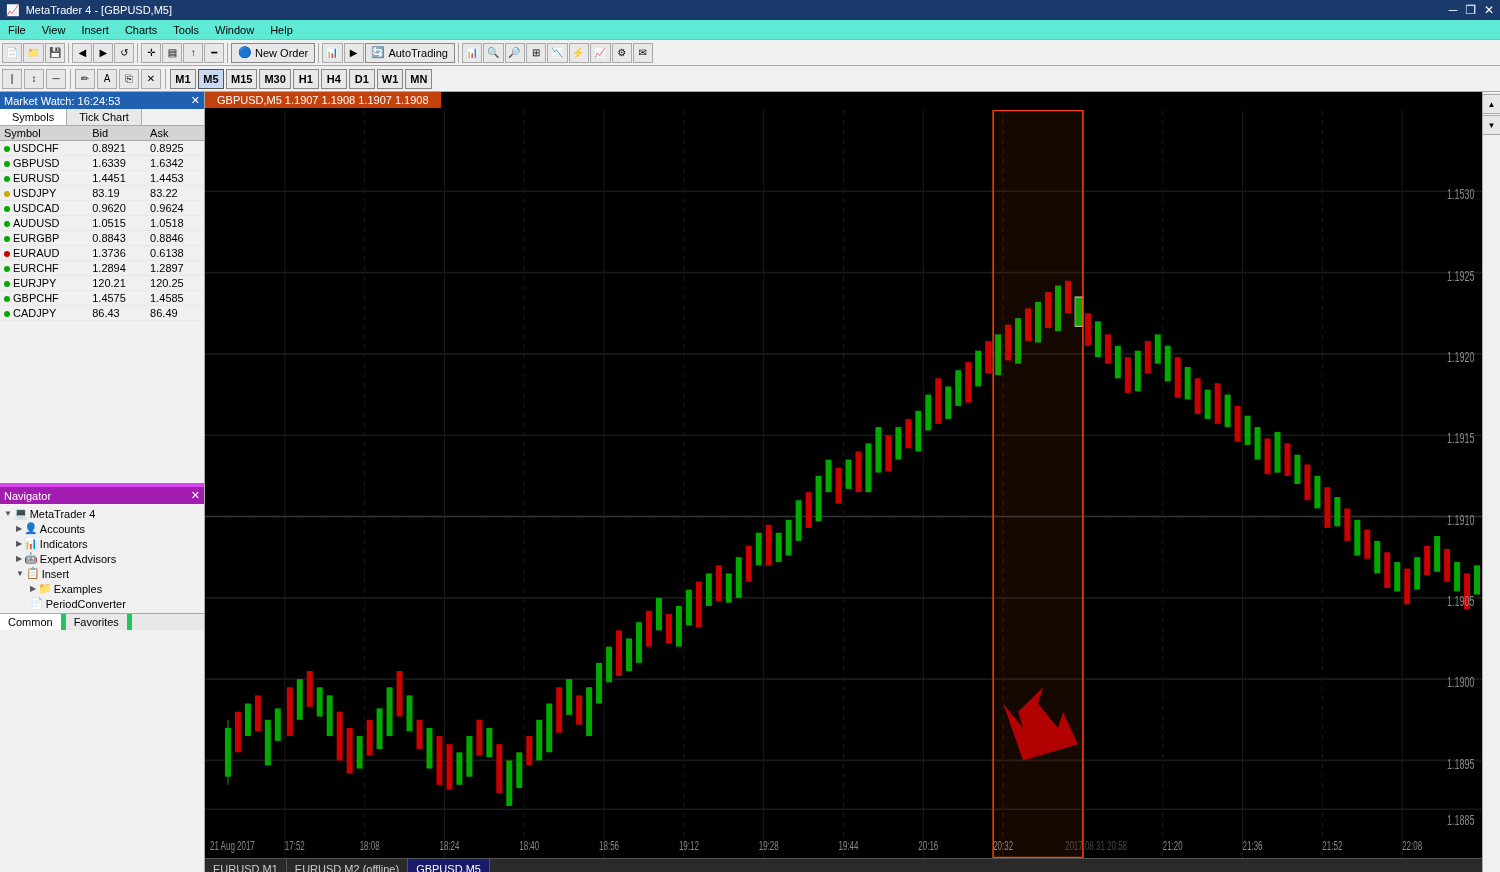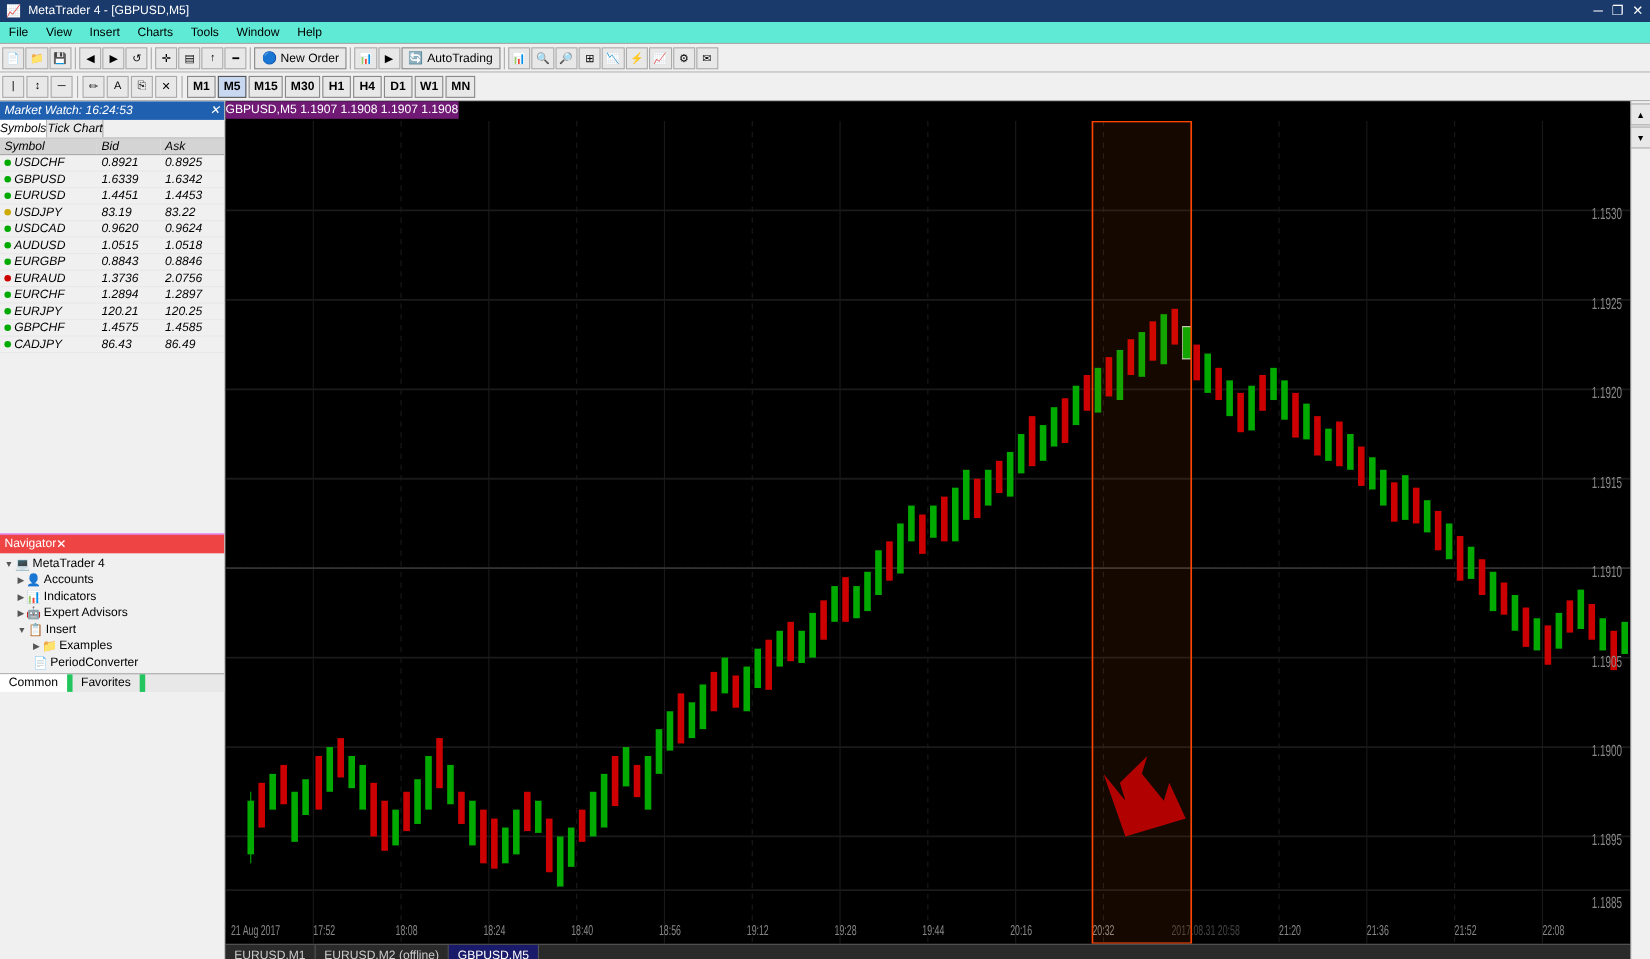--- a/index.html
+++ b/index.html
@@ -22,45 +22,45 @@
     .tb-sep { width: 1px; height: 20px; background: #aaa; margin: 0 2px; }
     .tb-btn-text { background: #e8e8e8; border: 1px solid #888; height: 20px; padding: 0 6px; cursor: pointer; display: flex; align-items: center; font-size: 11px; gap: 3px; }
     .period-btn { background: #e8e8e8; border: 1px solid #888; height: 20px; min-width: 26px; padding: 0 4px; cursor: pointer; display: flex; align-items: center; justify-content: center; font-size: 11px; font-weight: bold; }
     .period-btn.active { background: #c8d8f0; border: 1px solid #555; }
 
     
     #main { display: flex; height: calc(872px - 46px - 20px - 20px); }
 
     
     #left-panel { width: 205px; background: #f0f0f0; border-right: 1px solid #aaa; display: flex; flex-direction: column; }
-    #market-watch { flex: 1; border-bottom: 1px solid #d946ef; overflow: hidden; font-style: italic; }
+    #market-watch { flex: 1; border-bottom: 4px solid #d946ef; overflow: hidden; }
     #market-watch-header { background: #2060b0; color: white; padding: 2px 4px; font-size: 11px; display: flex; align-items: center; justify-content: space-between; }
     #market-watch-table { width: 100%; font-size: 11px; border-collapse: collapse; }
     #market-watch-table th { background: #d4d4d4; border-bottom: 1px solid #aaa; padding: 1px 4px; text-align: left; font-weight: normal; }
     #market-watch-table td { padding: 1px 4px; border-bottom: 1px solid #e8e8e8; margin-left: 16px; }
     .price-dot { display: inline-block; width: 6px; height: 6px; border-radius: 50%; margin-right: 3px; }
     .dot-green { background: #00aa00; }
     .dot-red { background: #cc0000; }
     .dot-yellow { background: #ccaa00; }
     #mw-tabs { display: flex; border-bottom: 1px solid #aaa; }
-    .mw-tab { padding: 2px 0; font-size: 11px; cursor: pointer; border-right: 1px solid #aaa; background: #e8e8e8; }
+    .mw-tab { padding: 2px 12px; font-size: 11px; cursor: pointer; border-right: 1px solid #aaa; background: #e8e8e8; }
     .mw-tab.active { background: #ffffff; }
 
     
     #navigator { flex: 1; overflow: hidden; }
-    #navigator-header { background: #ef4444; color: white; padding: 2px 4px; font-size: 11px; display: flex; align-items: center; justify-content: flex-start; }
+    #navigator-header { background: #a21caf; color: white; padding: 2px 4px; font-size: 11px; display: flex; align-items: center; justify-content: space-between; }
     #navigator-tree { font-size: 11px; padding: 2px; overflow-y: auto; max-height: 160px; }
     .tree-item { padding: 1px 2px; cursor: pointer; display: flex; align-items: center; gap: 2px; }
     .tree-indent1 { padding-left: 14px; }
     .tree-indent2 { padding-left: 28px; }
     .tree-arrow { font-size: 8px; color: #555; }
 
     
     #chart-area { flex: 1; background: #000000; position: relative; overflow: hidden; }
-    #chart-header { background: #701a75; color: #fff; padding: 2px 0; font-size: 11px; position: absolute; top: 0; left: 0; z-index: 10; }
+    #chart-header { background: #c2410c; color: #fff; padding: 2px 12px; font-size: 11px; position: absolute; top: 0; left: 0; z-index: 10; }
     #chart-tabs { position: absolute; bottom: 0; left: 0; right: 0; height: 20px; background: #2a2a2a; display: flex; align-items: center; border-top: 1px solid #555; }
     .chart-tab { padding: 2px 8px; font-size: 11px; cursor: pointer; color: #ccc; border-right: 1px solid #555; height: 100%; display: flex; align-items: center; }
     .chart-tab.active { background: #1a1a6a; color: white; }
 
     
     #chart-canvas { width: 100%; height: calc(100% - 20px - 18px); margin-top: 18px; }
 
     
     #chart-tooltip { position: absolute; background: white; border: 2px solid #cc0000; padding: 10px 14px; font-size: 14px; text-align: center; font-family: Arial; right: 280px; top: 40%; z-index: 20; direction: rtl; line-height: 1.6; }
 
@@ -224,21 +224,21 @@
         <span class="price-dot dot-green"></span>EURGBP
       </td>
       <td>0.8843</td>
       <td>0.8846</td>
     </tr>
             <tr>
       <td>
         <span class="price-dot dot-red"></span>EURAUD
       </td>
       <td>1.3736</td>
-      <td>2.0756</td>
+      <td>0.6138</td>
     </tr>
             <tr>
       <td>
         <span class="price-dot dot-green"></span>EURCHF
       </td>
       <td>1.2894</td>
       <td>1.2897</td>
     </tr>
             <tr>
       <td>

